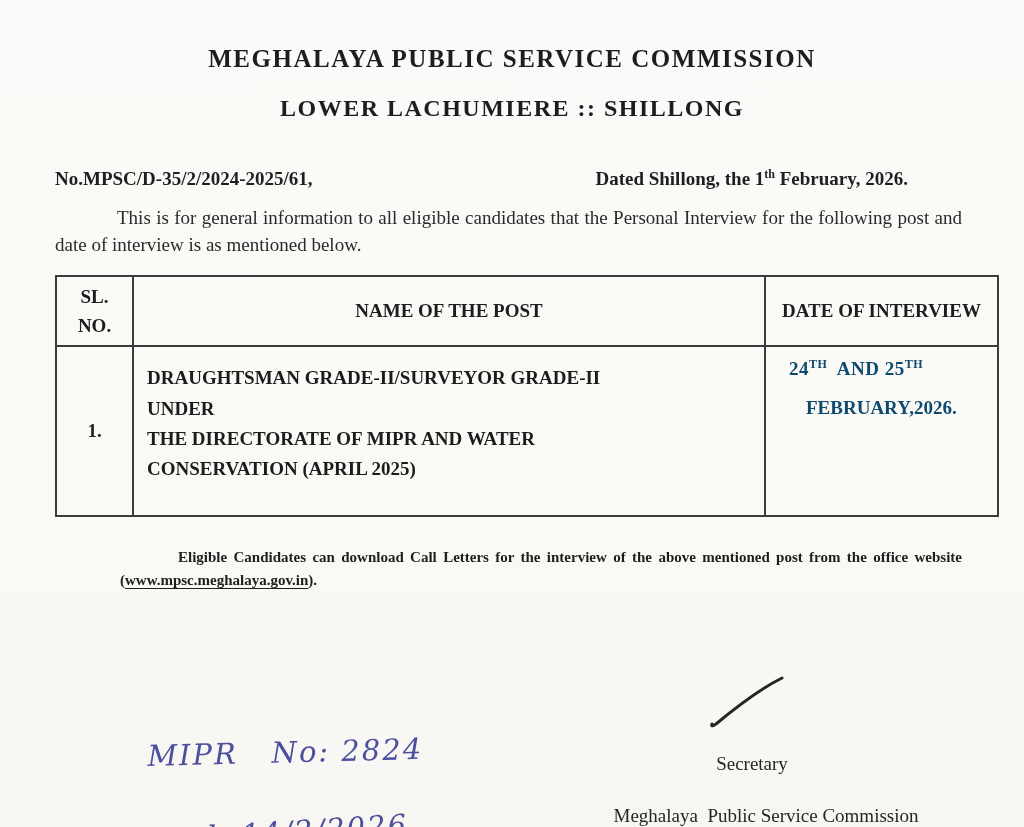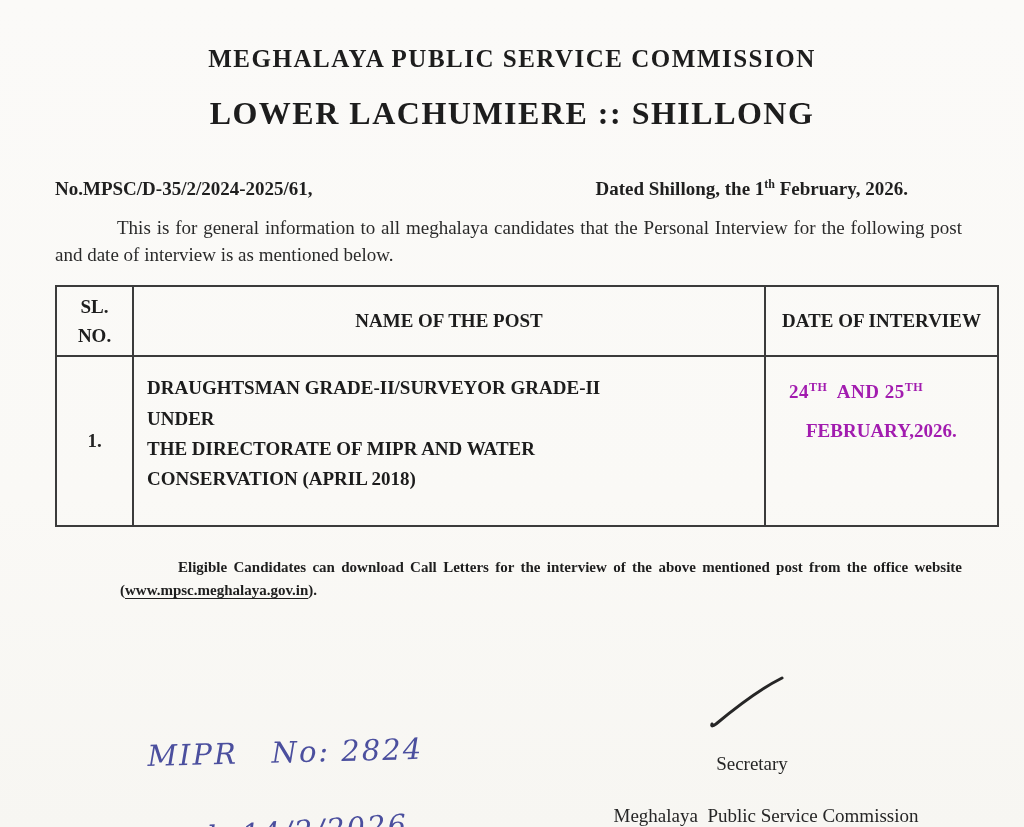--- a/index.html
+++ b/index.html
@@ -9,21 +9,21 @@
     color:#242424;
     background:linear-gradient(180deg,#fbfaf8 0%, #faf9f6 60%, #f7f6f2 100%);
     position:relative;
     overflow:hidden;
   }
   .page { position:absolute; inset:0; }
 
   
   .doc-header { text-align:center; padding-top:45px; }
   .title-1 { font-size:25px; font-weight:bold; letter-spacing:1.5px; color:#1d1d1d; }
-  .title-2 { font-size:32px; font-weight:bold; letter-spacing:1.5px; color:#1d1d1d; margin-top:22px; }
+  .title-2 { font-size:24px; font-weight:bold; letter-spacing:1.5px; color:#1d1d1d; margin-top:22px; }
 
   
   .ref-row {
     display:flex; justify-content:space-between;
     margin:46px 116px 0 55px;
     font-weight:bold; font-size:19px; color:#1f1f1f;
   }
   sup.small-sup { font-size:12px; font-weight:bold; vertical-align:super; line-height:0;font-family:Liberation Serif, serif; }
 
   
@@ -63,22 +63,22 @@
     font-size:19px; font-weight:bold; height:170px;
   }
   td.cell-post {
     vertical-align:middle;
     font-size:19px; font-weight:bold; color:#1c1c1c;
     padding:0 95px 14px 13px; line-height:1.6;
   }
   td.cell-post .post-line { display:block; }
   td.cell-date {
     vertical-align:top;
-    font-size:19px; font-weight:bold; color:#a21caf;
-    padding:24px 8px 0 11px;
+    font-size:19px; font-weight:bold; color:#0c4a6e;
+    padding:11px 8px 0 11px;
   }
   .date-line-1 { display:block; padding-left:12px; letter-spacing:0.5px; }
   .date-line-2 { display:block; margin-top:17px;margin-left:29px; }
 
   
   .footer-para {
     margin:29px 62px 0 120px;
     font-size:15px; font-weight:bold; color:#1e1e1e;
     line-height:1.55; text-align:justify; text-indent:58px;
   }
@@ -116,37 +116,37 @@
     <div class="title-1">MEGHALAYA PUBLIC SERVICE COMMISSION</div>
     <div class="title-2">LOWER LACHUMIERE :: SHILLONG</div>
   </div>
 
   <div class="ref-row">
     <span>No.MPSC/D-35/2/2024-2025/61,</span>
     <span><span>Dated Shillong, the 1</span><sup class="small-sup">th</sup><span> February, 2026.</span></span>
   </div>
 
 
-  <p class="intro-para">This is for general information to all meghalaya candidates that the Personal Interview for the following post and date of interview is as mentioned below.</p>
+  <p class="intro-para">This is for general information to all eligible candidates that the Personal Interview for the following post and date of interview is as mentioned below.</p>
 
   <table class="notice-table">
     <thead>
       <tr>
         <th class="col-sl">SL. NO.</th>
         <th class="col-post">NAME OF THE POST</th>
         <th class="col-date">DATE OF INTERVIEW</th>
       </tr>
     </thead>
     <tbody>
       <tr>
         <td class="cell-sl">1.</td>
         <td class="cell-post">
           <span class="post-line">DRAUGHTSMAN GRADE-II/SURVEYOR GRADE-II UNDER</span>
           <span class="post-line">THE DIRECTORATE OF MIPR AND WATER</span>
-          <span class="post-line">CONSERVATION (APRIL 2018)</span>
+          <span class="post-line">CONSERVATION (APRIL 2025)</span>
         </td>
         <td class="cell-date">
           <span class="date-line-1"><span>24</span><sup class="small-sup">TH</sup><span style="white-space:pre">  AND 25</span><sup class="small-sup">TH</sup></span>
           <span class="date-line-2">FEBRUARY,2026.</span>
         </td>
       </tr>
     </tbody>
   </table>
 
   <p class="footer-para"><span>Eligible Candidates can download Call Letters for the interview of the above mentioned post from the office website (</span><span class="site-link">www.mpsc.meghalaya.gov.in</span><span>).</span></p>

